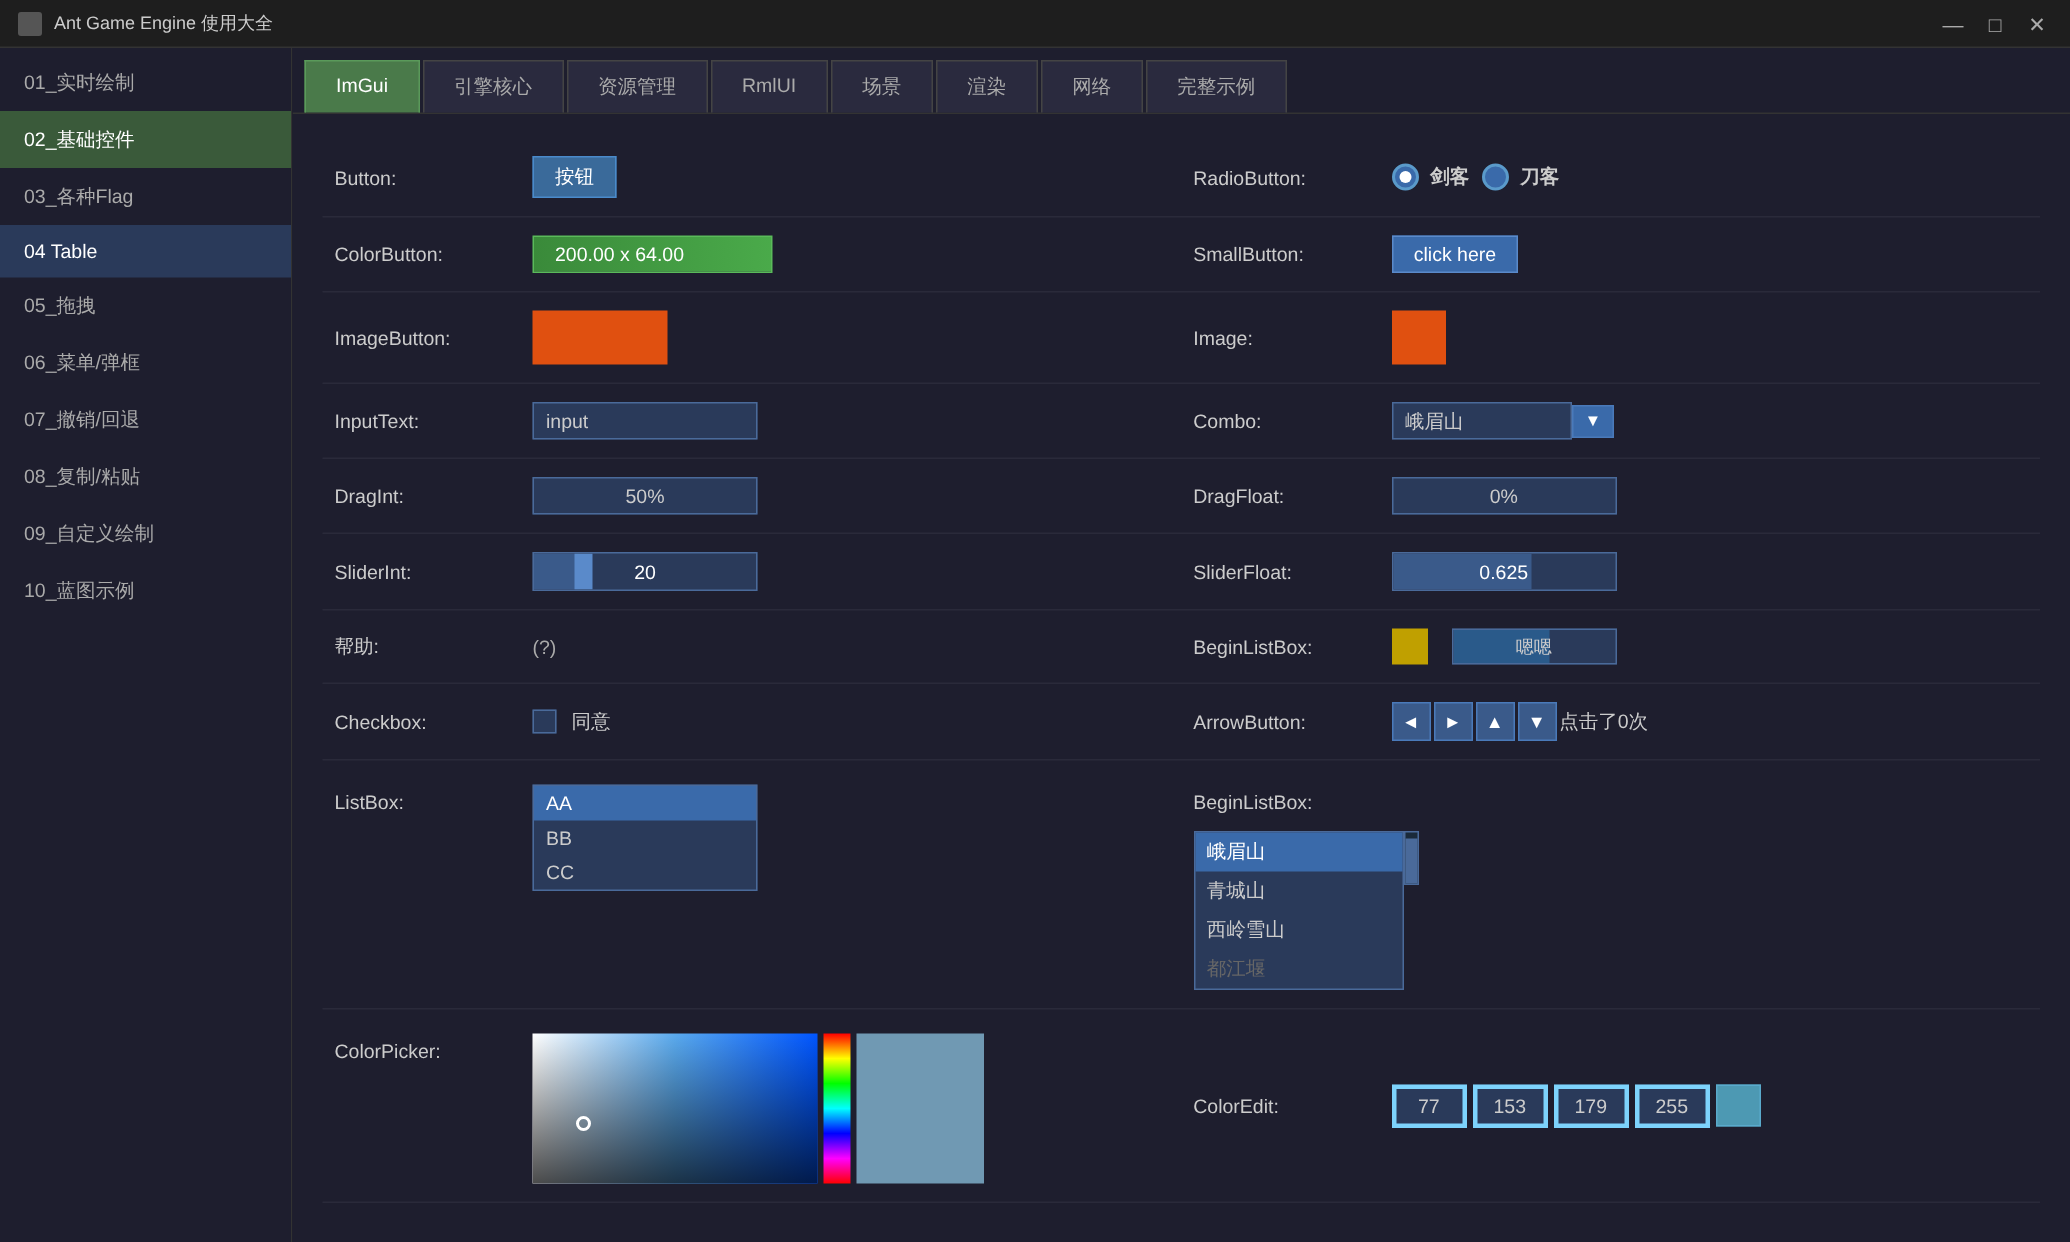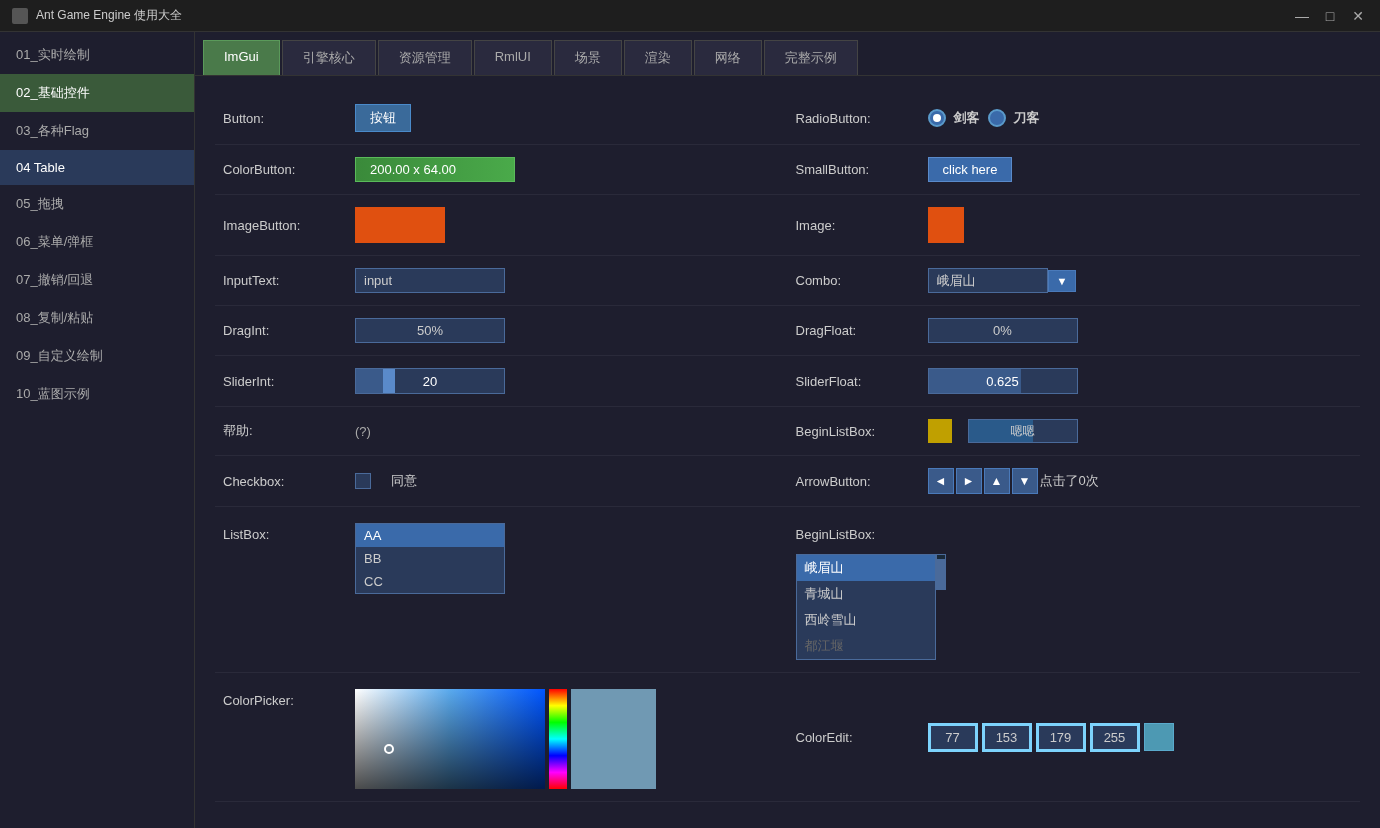--- a/index.html
+++ b/index.html
@@ -240,21 +240,21 @@
       top: 0; left: 0; right: 0; bottom: 0;
       display: flex;
       align-items: center;
       justify-content: center;
       color: #ccc;
       font-size: 12px;
     }
     .checkbox-row {
       display: flex;
       align-items: center;
-      gap: 20px;
+      gap: 10px;
     }
     .checkbox {
       width: 16px;
       height: 16px;
       background: #2a3a5a;
       border: 1px solid #4a6a9a;
     }
     .arrow-buttons {
       display: flex;
       gap: 2px;

